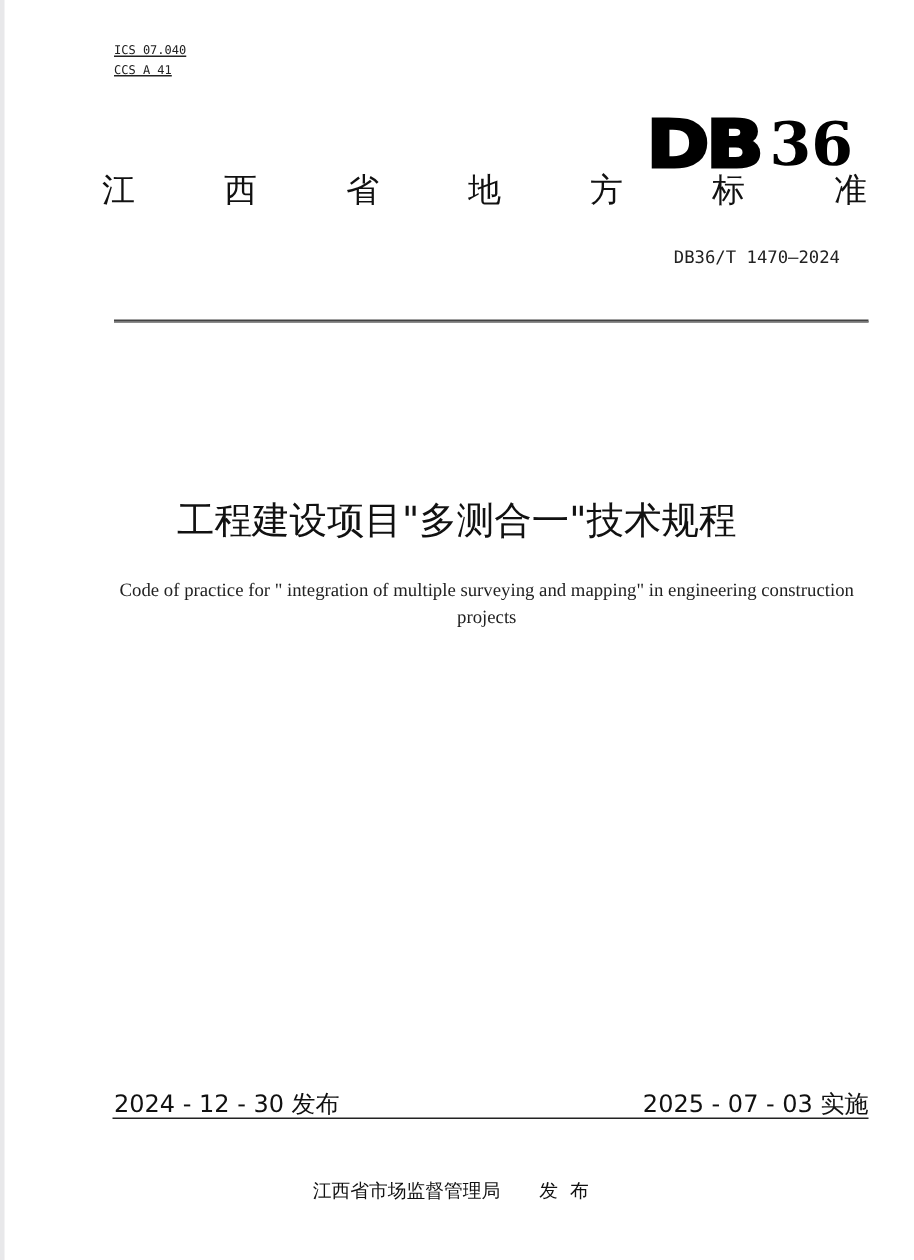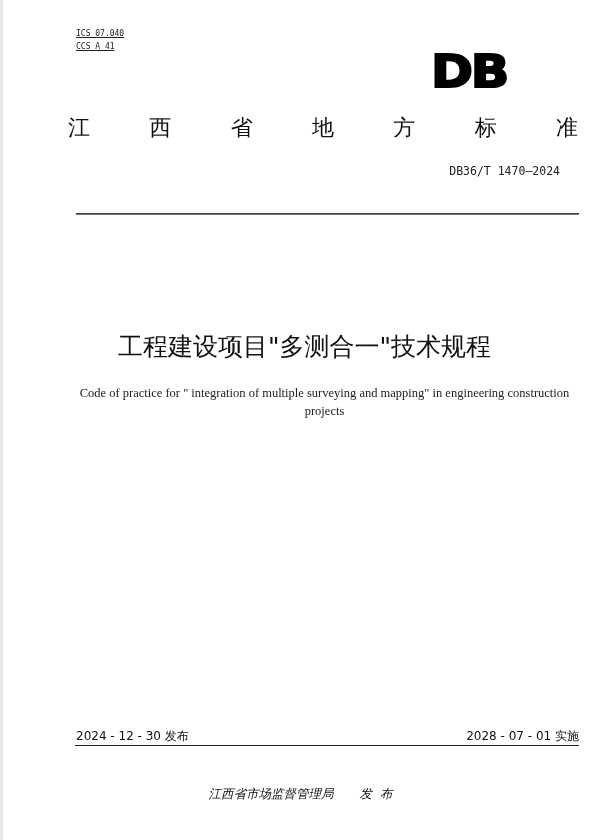--- a/index.html
+++ b/index.html
@@ -25,21 +25,21 @@
       position: absolute;
       left: 76px; top: 27px;
       font-family: "DejaVu Sans Mono", monospace;
       font-size: 8px;
       line-height: 13px;
       color: #222;
       text-decoration: underline;
     }
     .logo {
       position: absolute;
-      left: 431px; top: 48px;
+      left: 431px; top: 73px;
       height: 44px;
       display: flex;
       align-items: flex-end;
     }
     .logo-db {
       font-family: "DejaVu Sans", sans-serif;
       font-weight: 900;
       font-size: 44px;
       line-height: 40px;
       letter-spacing: -2px;
@@ -99,57 +99,57 @@
       font-size: 12.5px;
       line-height: 18px;
       color: #222;
     }
     .dates {
       position: absolute;
       left: 76px; top: 728px;
       width: 503px;
       display: flex;
       justify-content: space-between;
-      font-size: 12px;
+      font-size: 16px;
       line-height: 16px;
       color: #111;
     }
     .rule-bottom {
       position: absolute;
       left: 75px; top: 745px;
       width: 504px; height: 1px;
       background: #222;
     }
     .issuer {
       position: absolute;
       left: 0; top: 786px;
       width: 609px;
       text-align: center;
       font-size: 12.5px;
       line-height: 16px;
       color: #111;
-      font-style: italic;
     }
     .issuer .issuer-action {
       margin-left: 22px;
       letter-spacing: 8px;
     }
   </style>
 </head>
 <body>
 
 <div class="left-strip"></div>
 
 <div class="classification">
   <div>ICS 07.040</div>
   <div>CCS A 41</div>
 </div>
 
 <div class="logo">
   <span class="logo-db">DB</span>
+  <span class="logo-num">36</span>
 </div>
 
 <div class="standard-type">
   <span>江</span>
   <span>西</span>
   <span>省</span>
   <span>地</span>
   <span>方</span>
   <span>标</span>
   <span>准</span>
@@ -158,21 +158,21 @@
 <div class="std-number">DB36/T 1470—2024</div>
 
 <div class="rule-top"></div>
 
 <div class="title-cn">工程建设项目"多测合一"技术规程</div>
 
 <div class="title-en">Code of practice for " integration of multiple surveying and mapping" in engineering construction projects</div>
 
 <div class="dates">
   <span>2024 - 12 - 30 发布</span>
-  <span>2028 - 07 - 01 实施</span>
+  <span>2025 - 07 - 03 实施</span>
 </div>
 
 <div class="rule-bottom"></div>
 
 <div class="issuer">
   <span>江西省市场监督管理局</span>
   <span class="issuer-action">发布</span>
 </div>
 
 </body></html>

